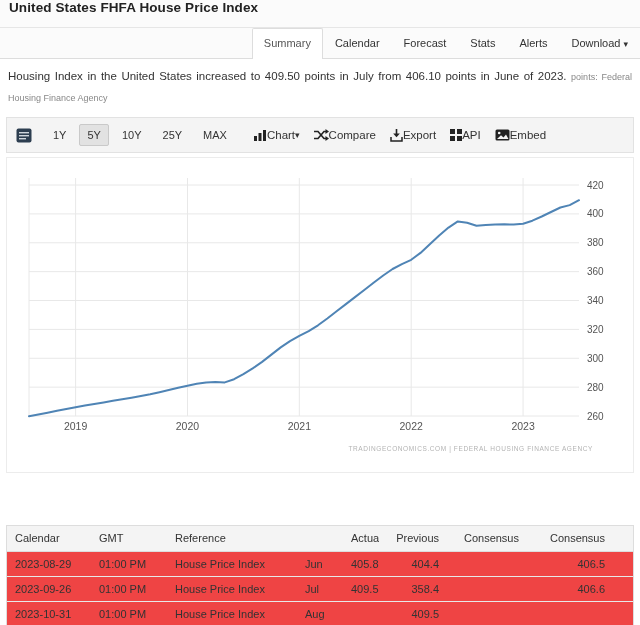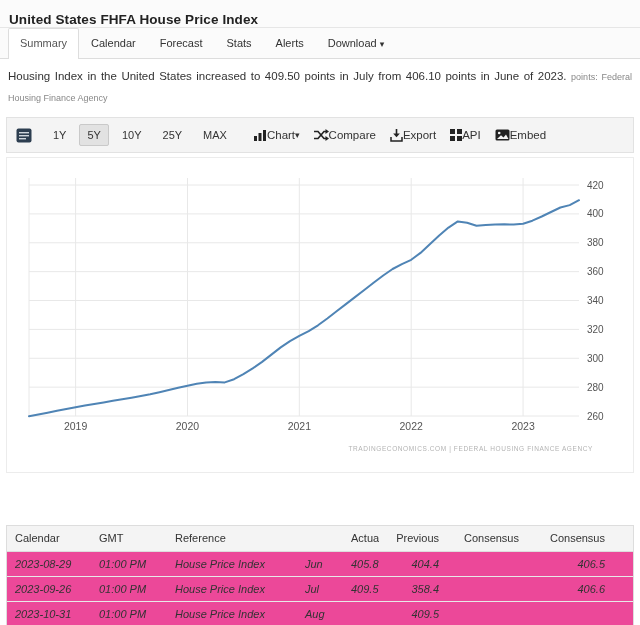--- a/index.html
+++ b/index.html
@@ -1,26 +1,26 @@
 <!DOCTYPE html>
 <html><head>
 <meta charset="utf-8">
 <style>
   * { margin:0; padding:0; box-sizing:border-box; }
   html,body { width:640px; height:625px; overflow:hidden; background:#fff;
               font-family:"Liberation Sans", sans-serif; color:#333; }
 
   
   .titlebar { height:28px; background:#fbfbfb; border-bottom:1px solid #e6e6e6;
-              display:flex; align-items:flex-end; padding-left:9px; }
+              display:flex; align-items:flex-start; padding-left:9px; }
   .titlebar h1 { font-size:13.5px; font-weight:bold; color:#222; letter-spacing:.1px; }
 
   
   .tabbar { height:31px; background:#fbfbfb; border-bottom:1px solid #ddd;
-            display:flex; align-items:flex-end; padding-left:8px; }
+            display:flex; align-items:flex-end; padding-left:8px;justify-content:flex-end; }
   .tab { font-size:11px; color:#333; padding:8px 11px 9px 11px; cursor:pointer;
          border:1px solid transparent; border-bottom:none; white-space:nowrap; }
   .tab.active { background:#fff; border-color:#ddd; color:#555;
                 border-radius:2px 2px 0 0; margin-bottom:-1px; padding-bottom:10px; }
   .tab .caret { font-size:9px; color:#333; margin-left:3px; }
 
   
   .summary { margin:7px 8px 0 8px; font-size:11.5px; line-height:20px;
              text-align:justify; color:#333; }
   .summary .src { font-size:9px; color:#888; }
@@ -43,21 +43,21 @@
   .attribution { position:absolute; right:40px; bottom:20px; font-size:6.5px;
                  letter-spacing:.6px; color:#b3b3b3; }
 
   
   .table-wrap { margin:52px 6px 0 6px; border:1px solid #ddd; border-bottom:none; }
   table { width:100%; border-collapse:collapse; table-layout:fixed; font-size:11px; }
   th, td { height:25px; padding:0 5px 0 8px; font-weight:normal; text-align:left;
            color:#333; white-space:nowrap; overflow:hidden; }
   thead tr { background:#f4f4f4; }
   thead th { border-bottom:1px solid #ddd; color:#333; }
-  tbody tr { background:#ec4899;font-style:italic; }
+  tbody tr { background:#ef4444; }
   tbody td { border-bottom:1px solid #e8e8e8; }
   .c-num, th.c-num { text-align:right; padding-right:5px; }
   .c-tef, th.c-tef { text-align:right; padding-right:28px; }
 </style>
 </head>
 <body>
 
 <div class="titlebar">
   <h1>United States FHFA House Price Index</h1>
 </div>

